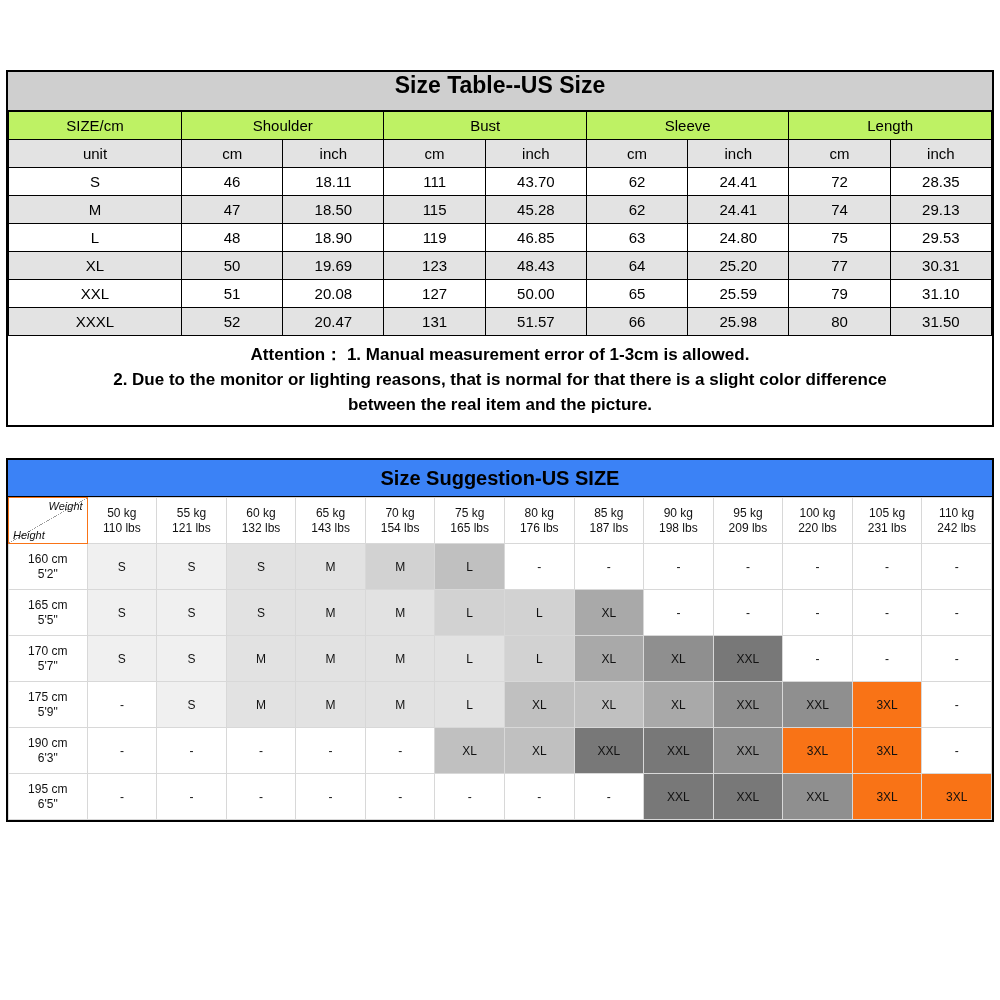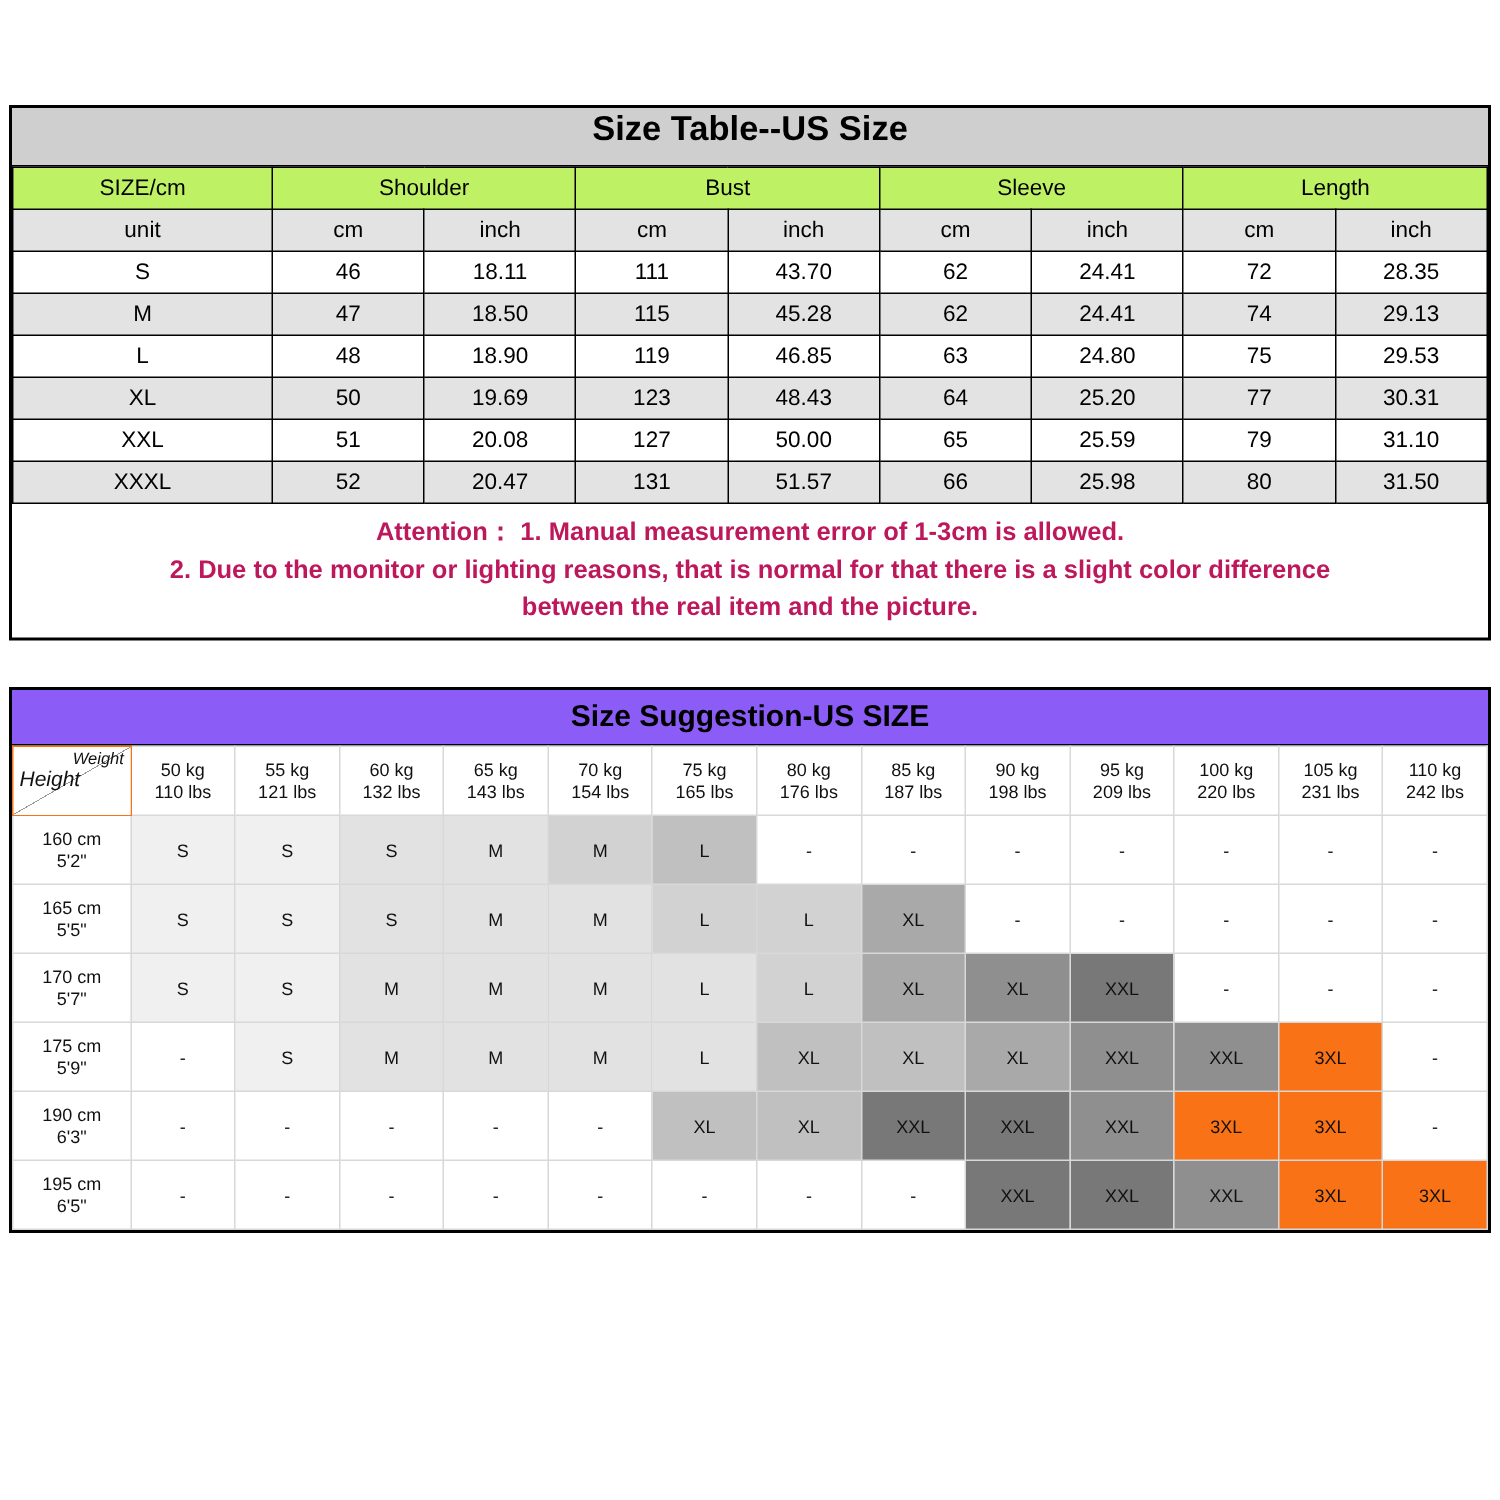--- a/index.html
+++ b/index.html
@@ -62,21 +62,21 @@
   .size-table tr.unit-row td {
     background: #e3e3e3;
   }
   .size-table tr.alt td {
     background: #e3e3e3;
   }
   .size-table tr.plain td {
     background: #ffffff;
   }
   .attention {
-    color: #be185d;
+    color: #000000;
     font-size: 17px;
     font-weight: bold;
     text-align: center;
     line-height: 25px;
     padding: 6px 8px 8px 8px;
   }
   .attention .ln {
     display: block;
   }
 
@@ -84,21 +84,21 @@
   .block-suggestion {
     position: absolute;
     left: 6px;
     top: 458px;
     width: 988px;
     border: 2px solid #000;
     box-sizing: border-box;
     background: #fff;
   }
   .sugg-title {
-    background: #8b5cf6;
+    background: #3b82f6;
     font-size: 20px;
     font-weight: bold;
     text-align: center;
     height: 36px;
     line-height: 36px;
     border-bottom: 1px solid #000;
   }
   .sugg-table {
     border-collapse: collapse;
     width: 100%;
@@ -133,22 +133,22 @@
     background: linear-gradient(to right bottom, transparent 49.6%, #999 49.6%, #999 50.4%, transparent 50.4%);
   }
   .corner-w {
     position: absolute;
     right: 4px; top: 2px;
     font-size: 11px;
     z-index: 2;
   }
   .corner-h {
     position: absolute;
-    left: 4px; bottom: 16px;
-    font-size: 14px;
+    left: 4px; bottom: 2px;
+    font-size: 11px;
     z-index: 2;
   }
   .sugg-table td.colhead {
     font-size: 12px;
     line-height: 15px;
     height: 45px;
   }
   .sugg-table td.rowhead {
     font-size: 12px;
     line-height: 15px;

